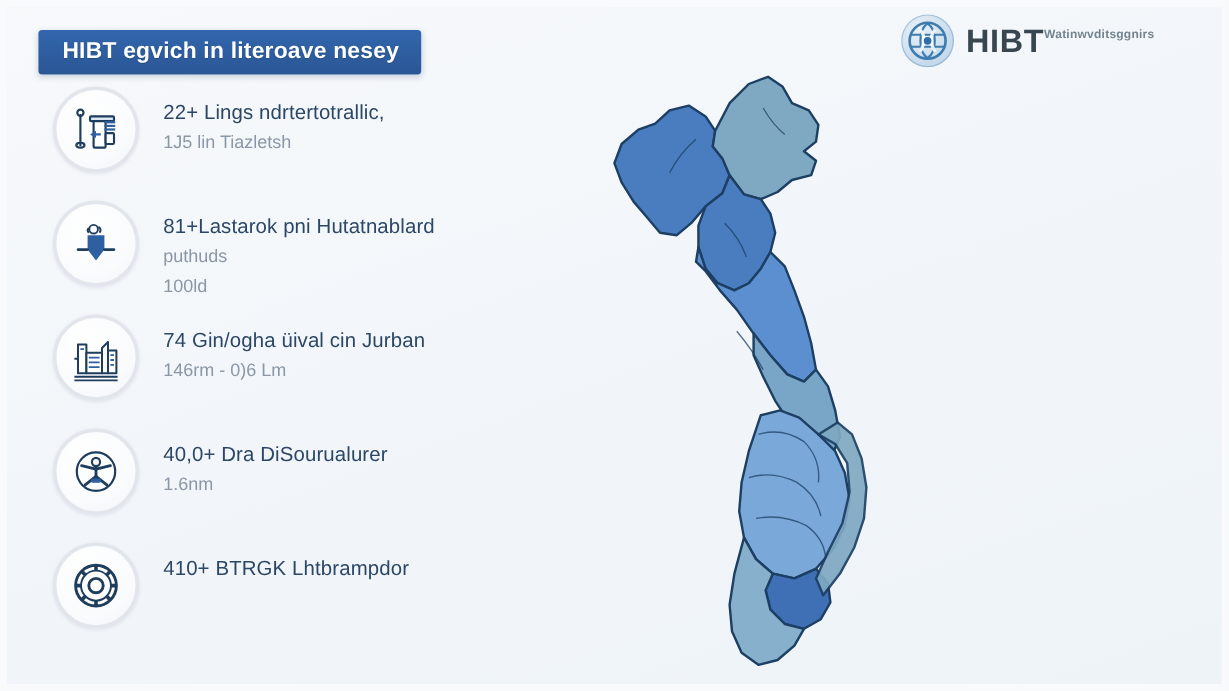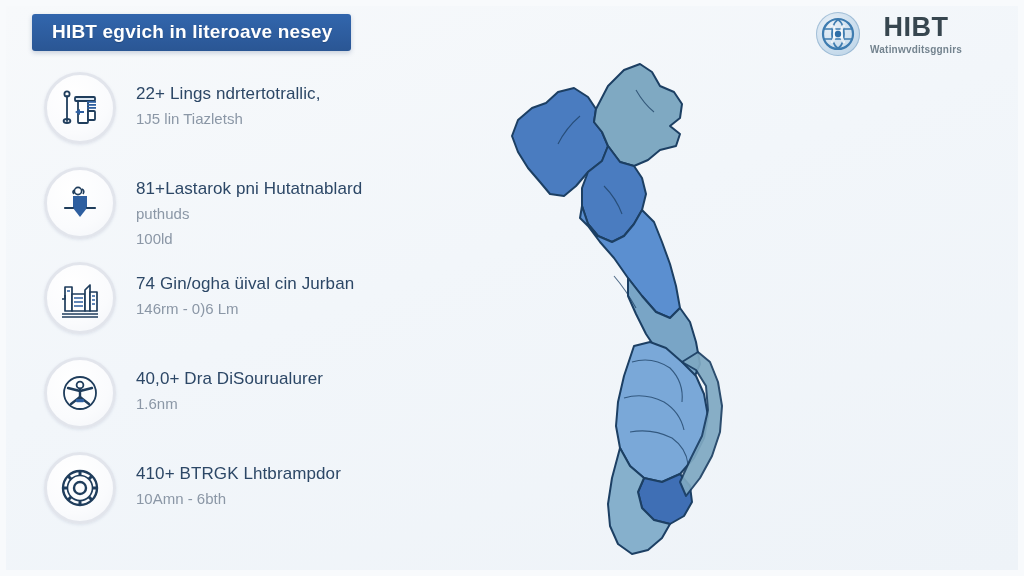--- a/index.html
+++ b/index.html
@@ -21,21 +21,21 @@
     background: linear-gradient(160deg, #f7f9fb 0%, #f2f6fa 45%, #eef3f8 100%);
     box-sizing: border-box;
     border: 6px solid #f8fafc;
     overflow: hidden;
   }
 
   
   .title-banner {
     position: absolute;
     left: 26px;
-    top: 8px;
+    top: 19px;
     min-width: 270px;
     padding: 7px 18px 8px 20px;
     background: linear-gradient(180deg, #3266ad 0%, #2a5694 100%);
     border-radius: 3px;
     box-shadow: 0 2px 5px rgba(30, 60, 110, 0.22);
   }
   .title-banner-text {
     color: #ffffff;
     font-size: 19px;
     font-weight: bold;
@@ -59,24 +59,23 @@
     flex: 0 0 44px;
     border-radius: 50%;
     background: radial-gradient(circle at 34% 30%, #e9f0f7 0%, #cddfee 55%, #b6cfe4 100%);
     display: flex;
     align-items: center;
     justify-content: center;
     box-shadow: inset 0 0 0 1px rgba(120,160,195,0.55);
   }
   .logo-text {
     display: flex;
-    flex-direction: column;
+    flex-direction: row;
     justify-content: center;
     line-height: 1;
-    align-items: center;
   }
   .logo-title {
     font-size: 27px;
     font-weight: bold;
     color: #37464f;
     letter-spacing: 0.5px;
   }
   .logo-sub {
     margin-top: 4px;
     font-size: 10px;
@@ -274,21 +273,20 @@
             <path d="M36.5 24 L40.5 24"></path>
             <path d="M12.3 12.3 L15.1 15.1"></path>
             <path d="M32.9 32.9 L35.7 35.7"></path>
             <path d="M35.7 12.3 L32.9 15.1"></path>
             <path d="M15.1 32.9 L12.3 35.7"></path>
           </g>
         </svg>
       </div>
       <div class="stat-text">
         <div class="stat-headline">410+ BTRGK Lhtbrampdor</div>
-        <div class="stat-sub">10Amn - 6bth</div>
 
       </div>
     </div>
 
   </div>
 
   <div class="map-wrap">
     <svg width="360" height="525" viewBox="0 0 360 525" aria-hidden="true">
       <g stroke="#1c3f63" stroke-width="2" stroke-linejoin="round">
 

